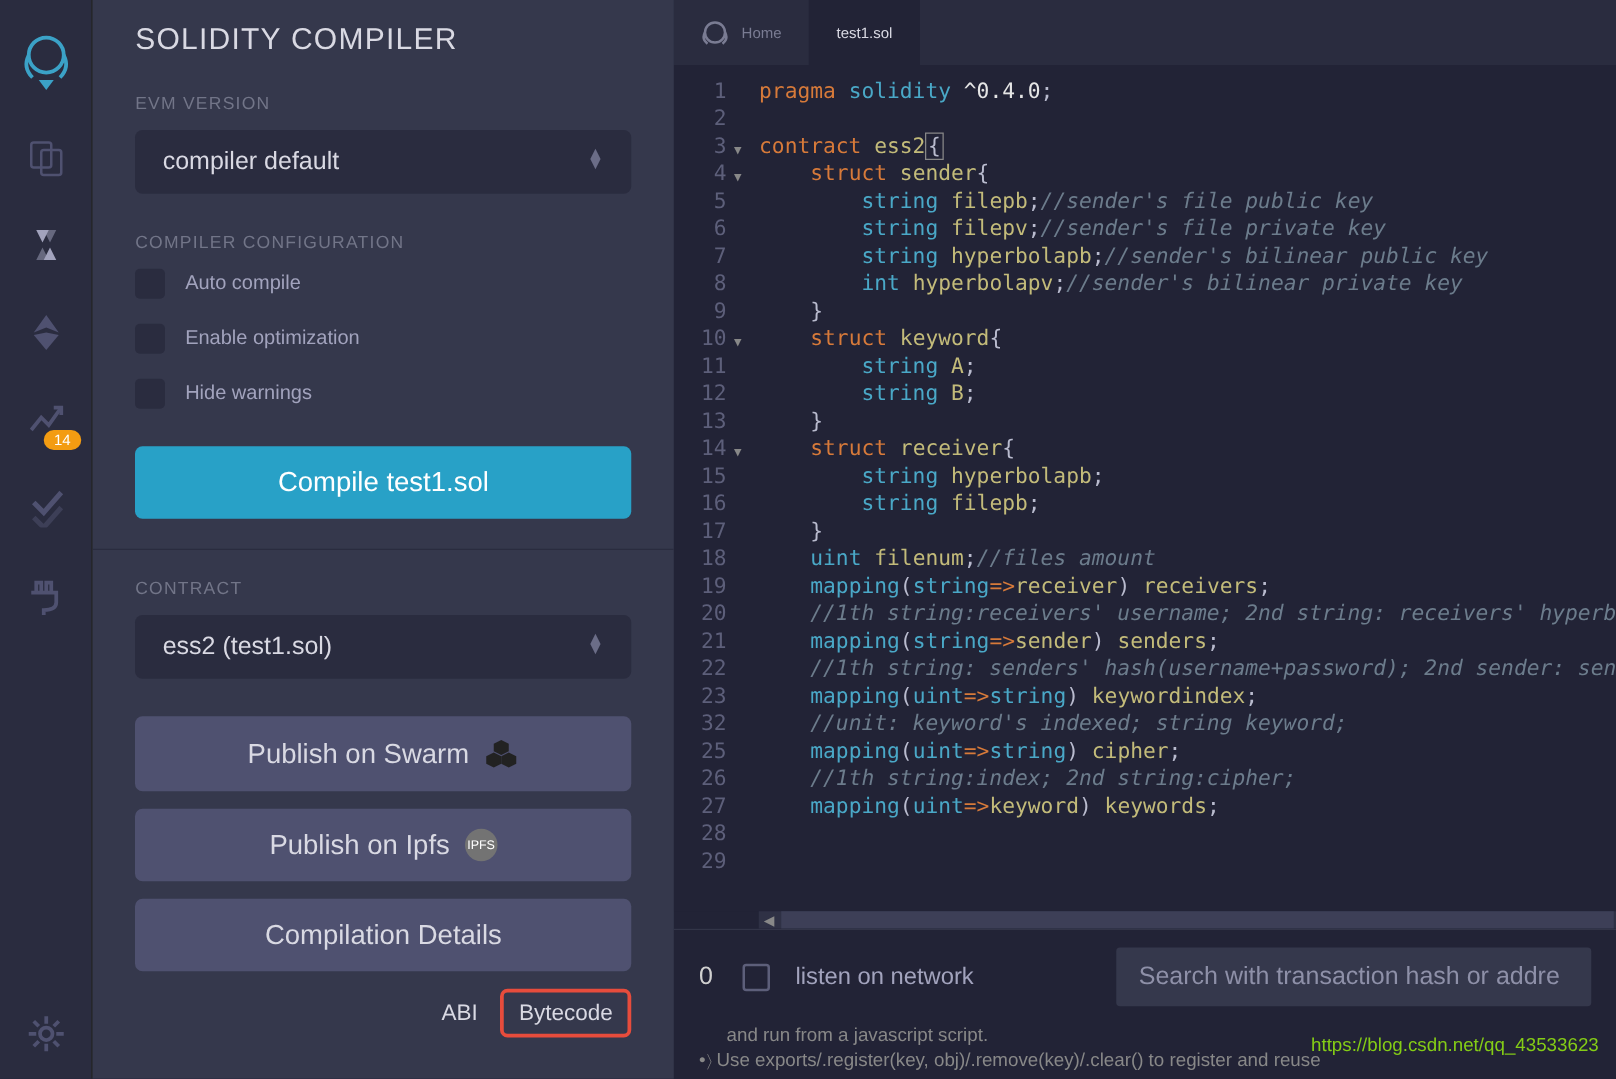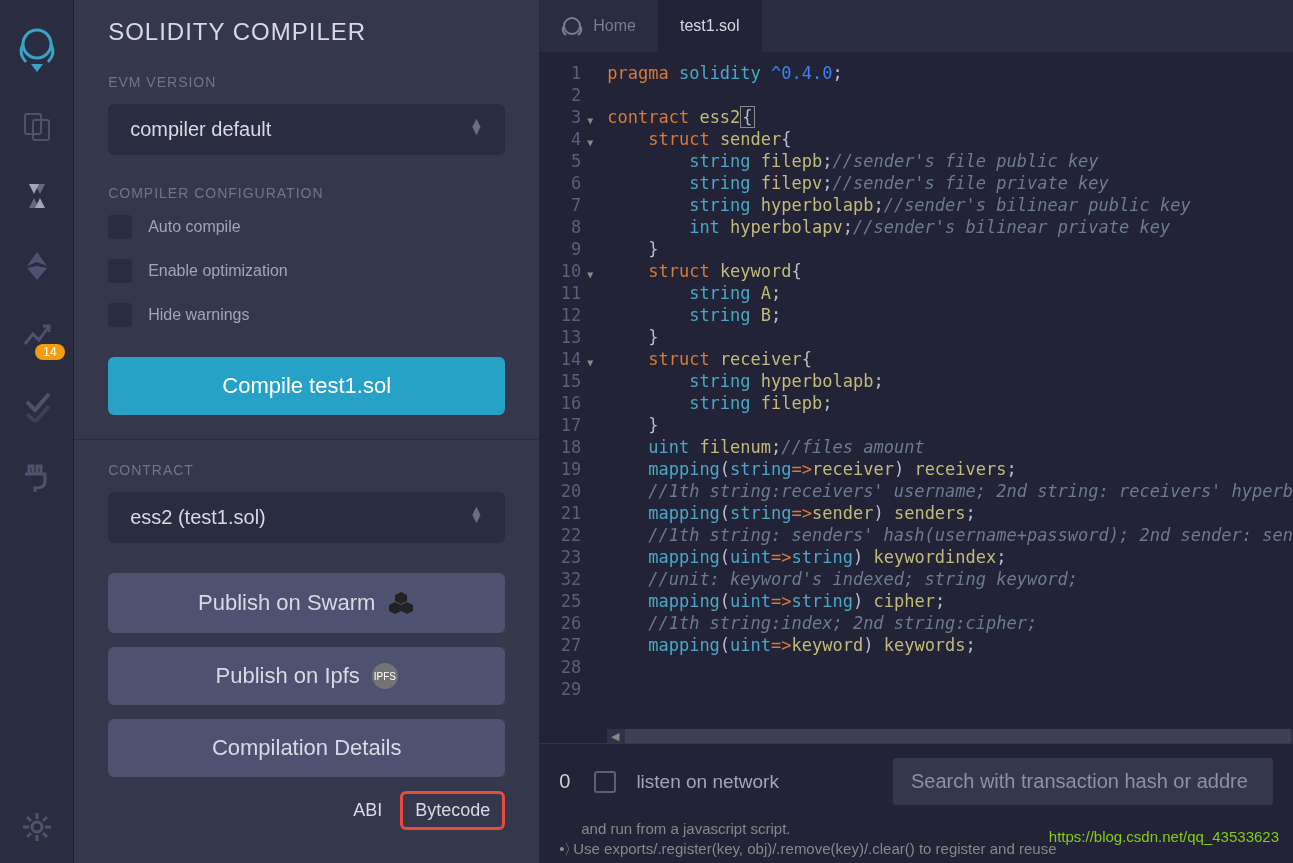--- a/index.html
+++ b/index.html
@@ -31,34 +31,34 @@
 .btn.primary { background: #28a1c7; }
 .btn.secondary { background: #4f5170; color: #d9d9e3; }
 .divider { height: 1px; background: #2a2c3f; margin: 10px 0 22px 0; }
 .bottom-links { display: flex; justify-content: flex-end; gap: 18px; align-items: center; margin-top: 6px; }
 .bottom-links .lnk { color: #d9d9e3; font-size: 18px; }
 .bottom-links .highlight { border: 3px solid #e74c3c; border-radius: 6px; padding: 6px 12px; }
 
 
 .main { flex: 1; display: flex; flex-direction: column; background: #222336; }
 .tabs { display: flex; align-items: center; height: 52px; background: #2a2c3f; }
-.tab { padding: 0 22px; height: 100%; display: flex; align-items: center; gap: 10px; color: #a2a3bd; font-size: 16px; cursor: pointer; }
+.tab { padding: 0 22px; height: 100%; display: flex; align-items: center; gap: 10px; color: #a2a3bd; font-size: 12px; cursor: pointer; }
 .tab.inactive { color: #7a7c93; }
 .tab.active { background: #222336; color: #d9d9e3; }
 
 .editor { flex: 1; display: flex; background: #222336; overflow: hidden; font-family: "Consolas", "Monaco", monospace; font-size: 17px; line-height: 22px; }
 .gutter { width: 60px; text-align: right; color: #5d5f7a; padding: 10px 18px 0 0; user-select: none; }
 .gutter .ln { position: relative; height: 22px; }
 .gutter .fold { position: absolute; right: -12px; top: 4px; font-size: 10px; color: #888; }
 .code { flex: 1; padding: 10px 0 0 8px; white-space: pre; color: #d0d0d0; overflow-x: hidden; }
 .code .row { height: 22px; }
 .kw { color: #d77a3a; }
 .tv { color: #4aa8c7; }
 .id { color: #c3bb7a; }
-.str { color: #3b82f6; text-align: center; }
+.str { color: #e5e5e5; text-align: center; }
 .cm { color: #6c7c8c; font-style: italic; }
 .pn { color: #b9bbce; }
 .op { color: #d77a3a; }
 .cursor-bracket { border: 1px solid #888; padding: 0 1px; }
 .hscroll { height: 14px; background: #2f3145; margin: 0 0 0 68px; display: flex; align-items: center; }
 .hscroll .arrow { width: 16px; text-align: center; color: #888; font-size: 11px; }
 .hscroll .track { flex: 1; background: #3d3f57; margin: 0 2px; height: 14px; }
 
 .console { background: #222336; border-top: 1px solid #333548; }
 .console-bar { display: flex; align-items: center; gap: 20px; padding: 14px 20px; font-size: 19px; color: #a2a3bd; }

